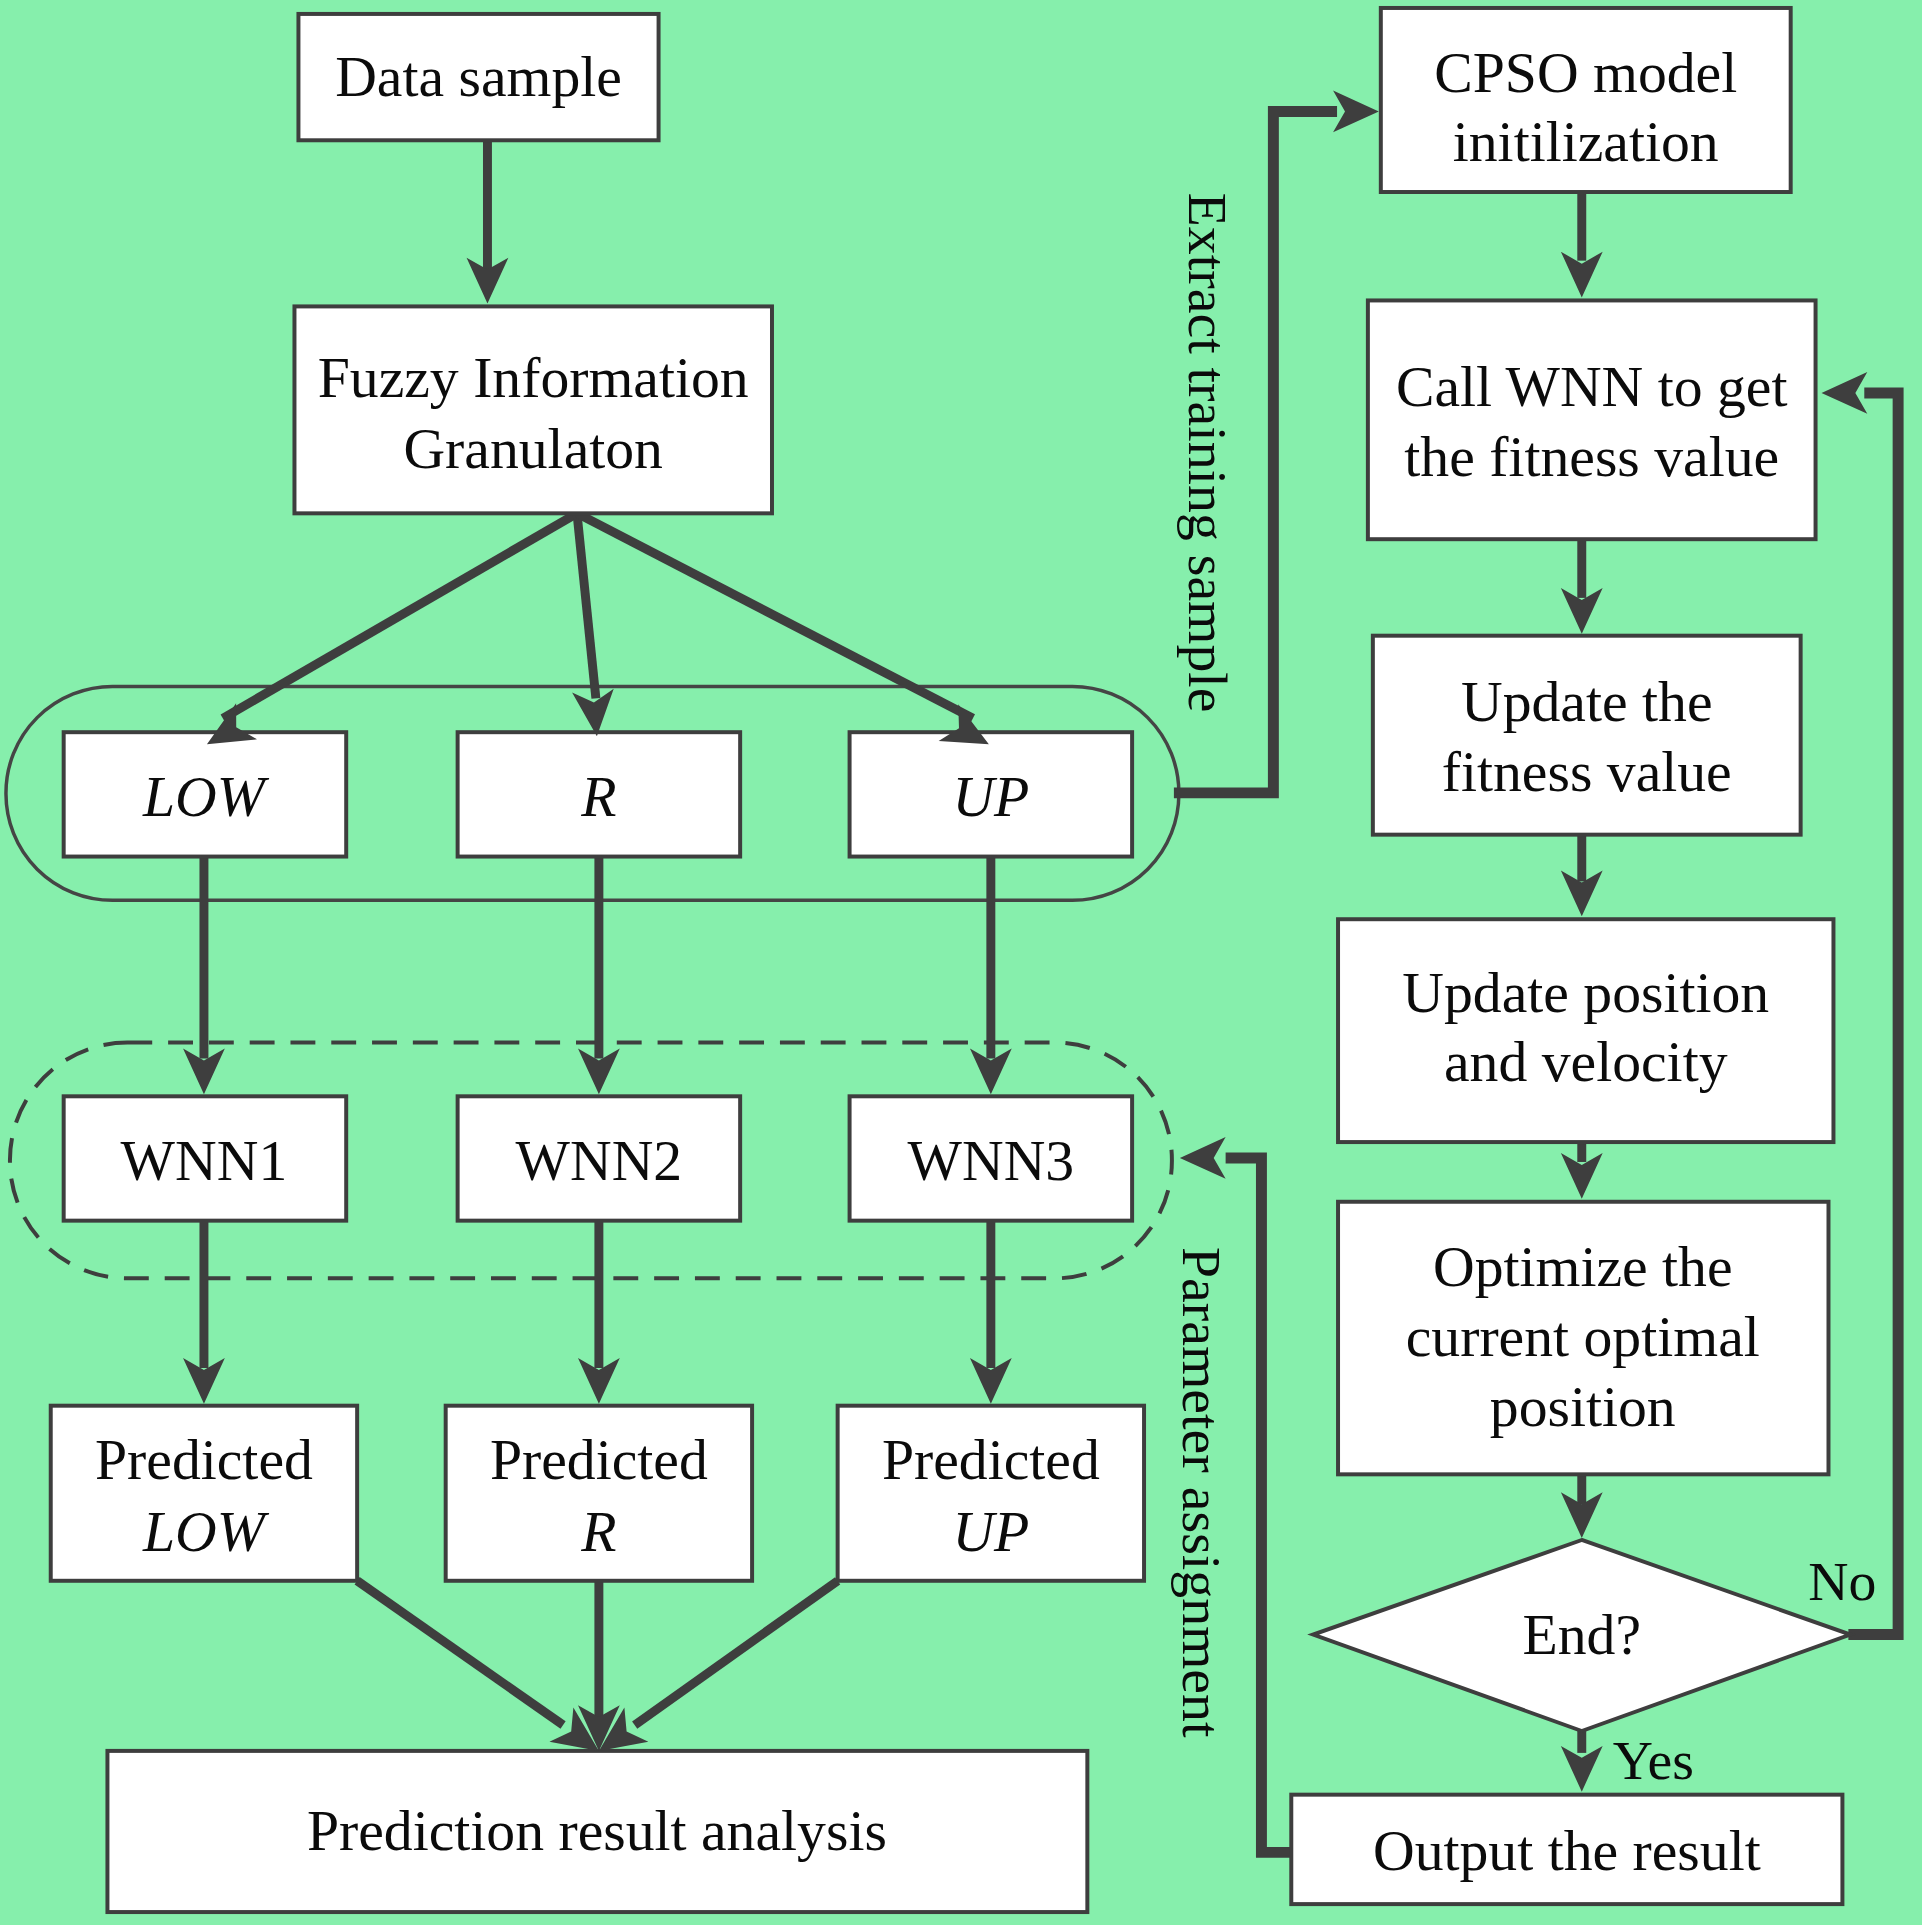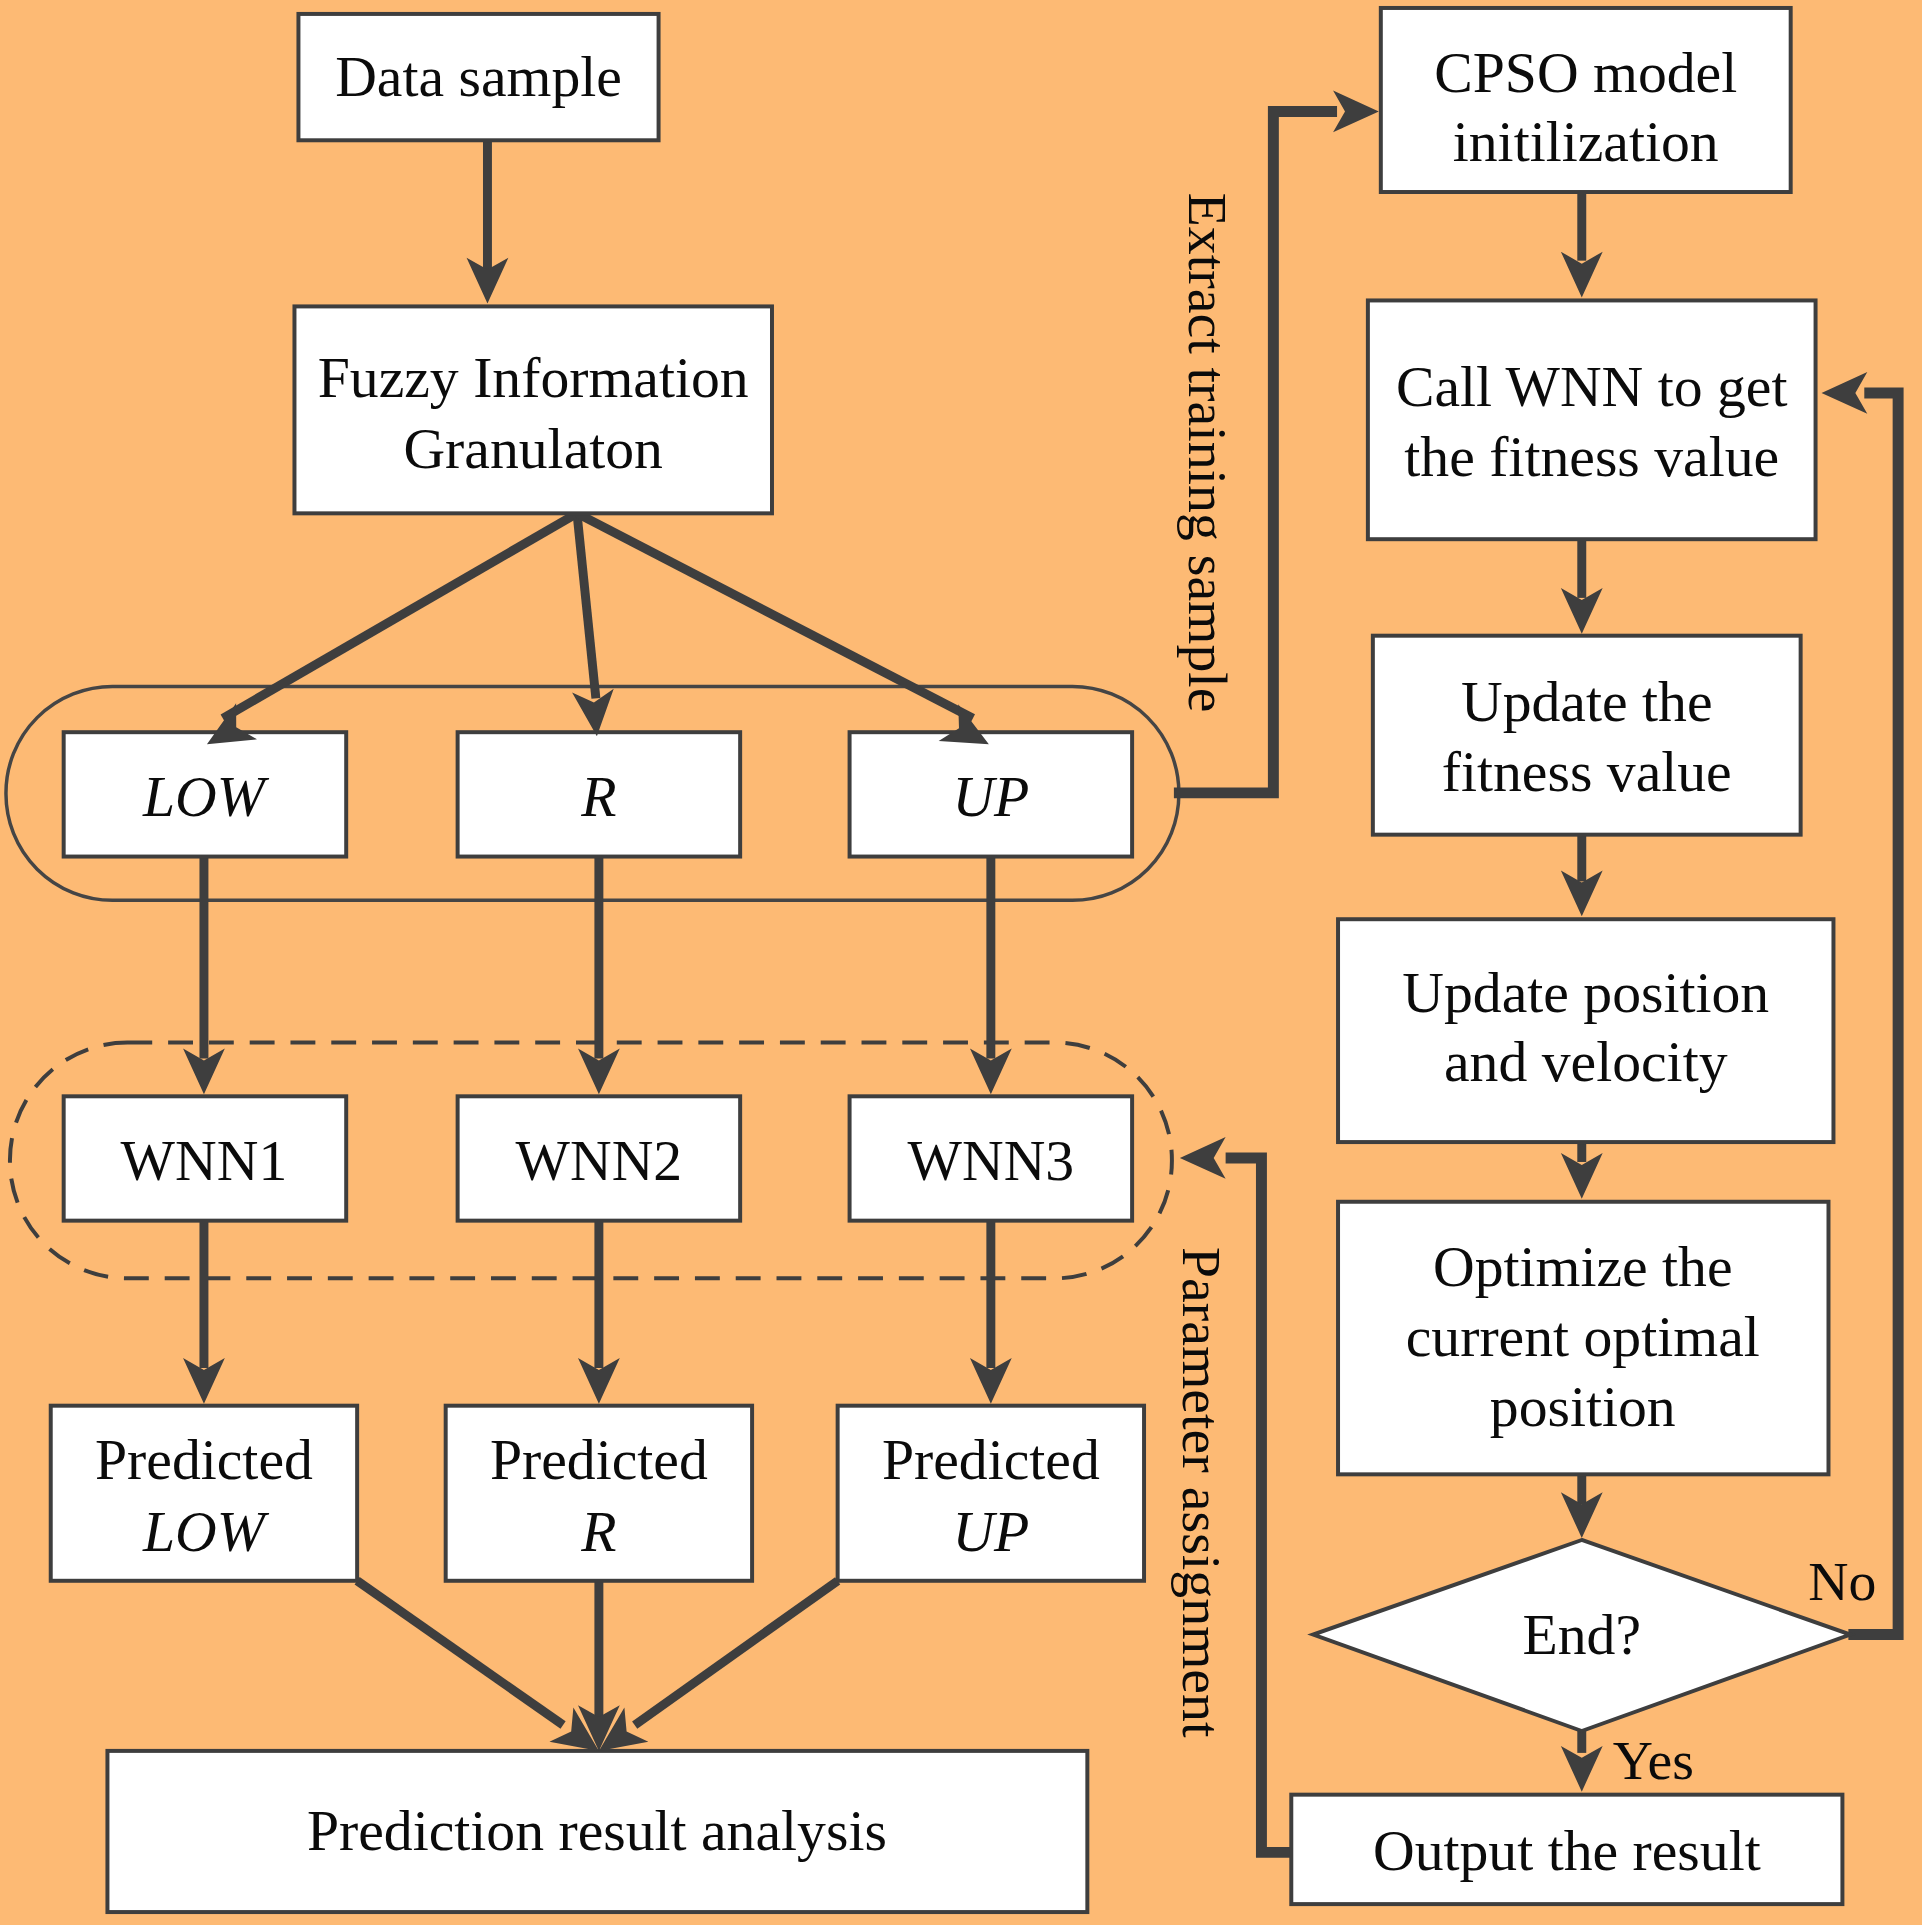--- a/index.html
+++ b/index.html
@@ -1,16 +1,16 @@
 <!DOCTYPE html>
 <html><head>
 <meta charset="utf-8">
 <style>
   html,body{margin:0;padding:0;background:#ffffff;}
-  .canvas{width:1922px;height:1925px;background:#fdba74;position:relative;overflow:hidden;}
+  .canvas{width:1922px;height:1925px;background:#86efac;position:relative;overflow:hidden;}
   svg{display:block;font-family:"Liberation Serif","DejaVu Serif",serif;}
   .box{fill:#ffffff;stroke:#3e3e3e;stroke-width:4;}
   .stadium{fill:none;stroke:#454545;stroke-width:3.5;}
   .stadium-dashed{fill:none;stroke:#3e3e3e;stroke-width:4;stroke-dasharray:25 16;}
   .shaft{stroke:#3e3e3e;stroke-width:9;fill:none;}
   .shaft-thick{stroke:#3e3e3e;stroke-width:11;fill:none;}
   .head{fill:#3e3e3e;stroke:none;}
   .lbl{fill:#0b0b0b;font-size:58px;text-anchor:middle;}
   .lbl-it{fill:#0b0b0b;font-size:58px;text-anchor:middle;font-style:italic;}
   .lbl-small{fill:#0b0b0b;font-size:56px;text-anchor:middle;}

